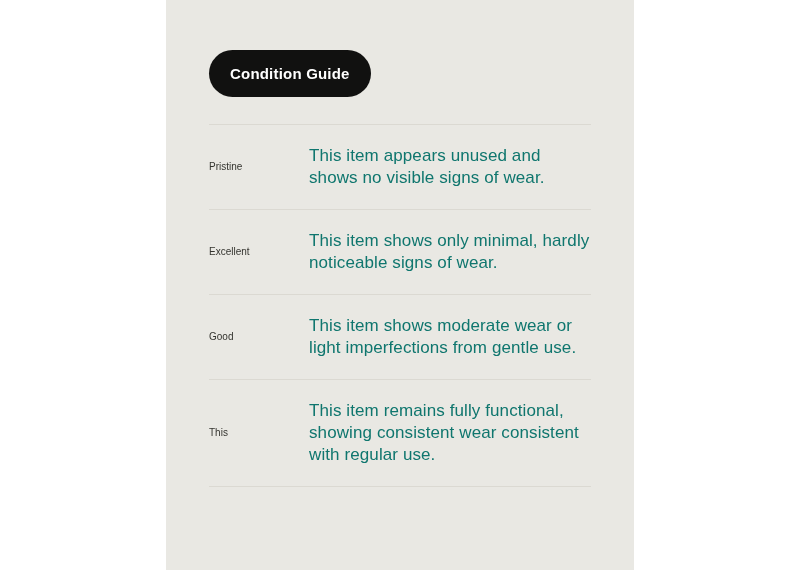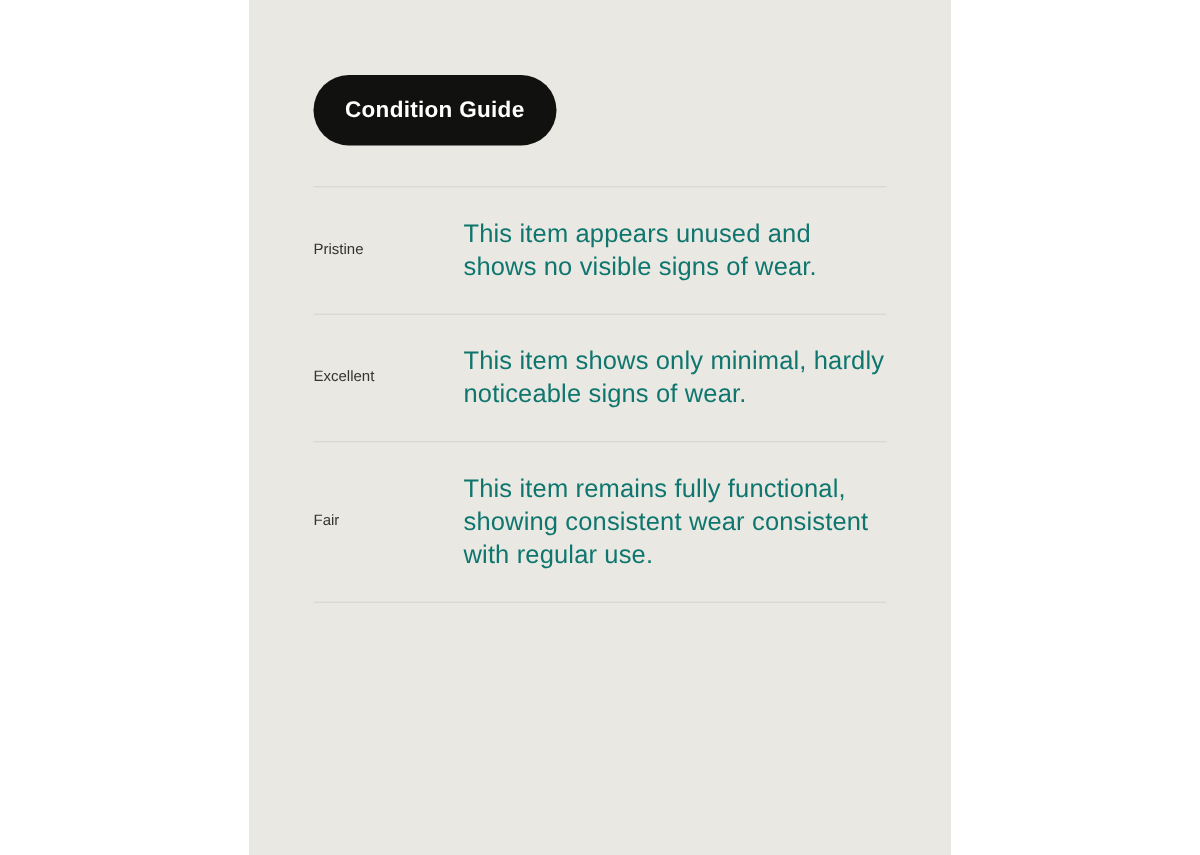--- a/index.html
+++ b/index.html
@@ -103,21 +103,25 @@
         <div class="row">
           <div class="row-label">Pristine</div>
           <div class="row-desc">This item appears unused and shows no visible signs of wear.</div>
         </div>
 
         <div class="row">
           <div class="row-label">Excellent</div>
           <div class="row-desc">This item shows only minimal, hardly noticeable signs of wear.</div>
         </div>
 
+        <div class="row">
+          <div class="row-label">Good</div>
+          <div class="row-desc">This item shows moderate wear or light imperfections from gentle use.</div>
+        </div>
 
         <div class="row">
-          <div class="row-label">Fair</div>
+          <div class="row-label">This</div>
           <div class="row-desc">This item remains fully functional, showing consistent wear consistent with regular use.</div>
         </div>
       </div>
 
   </div>
 </div>
 
 </body></html>

